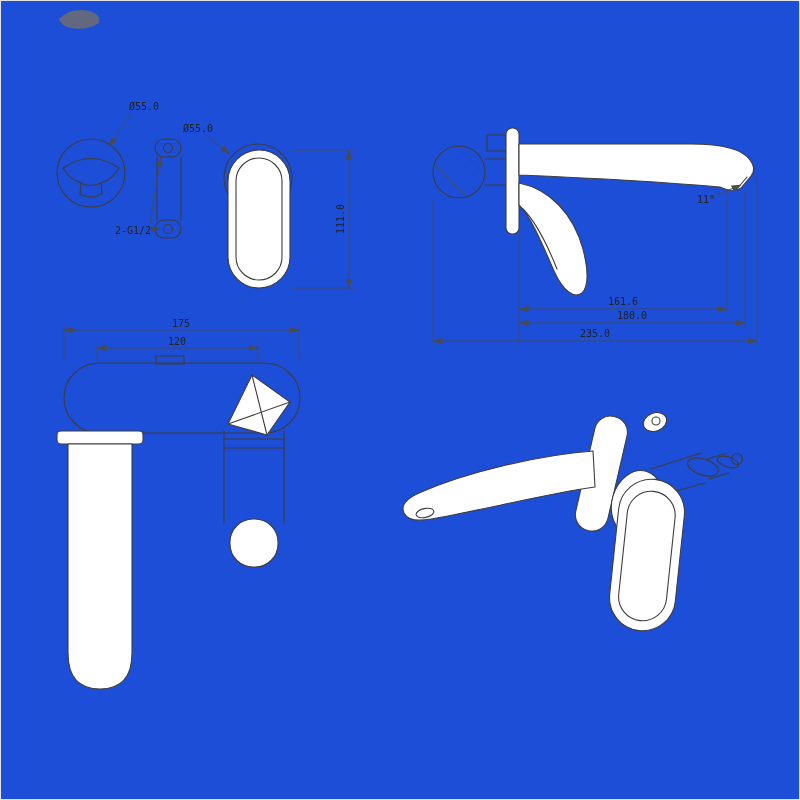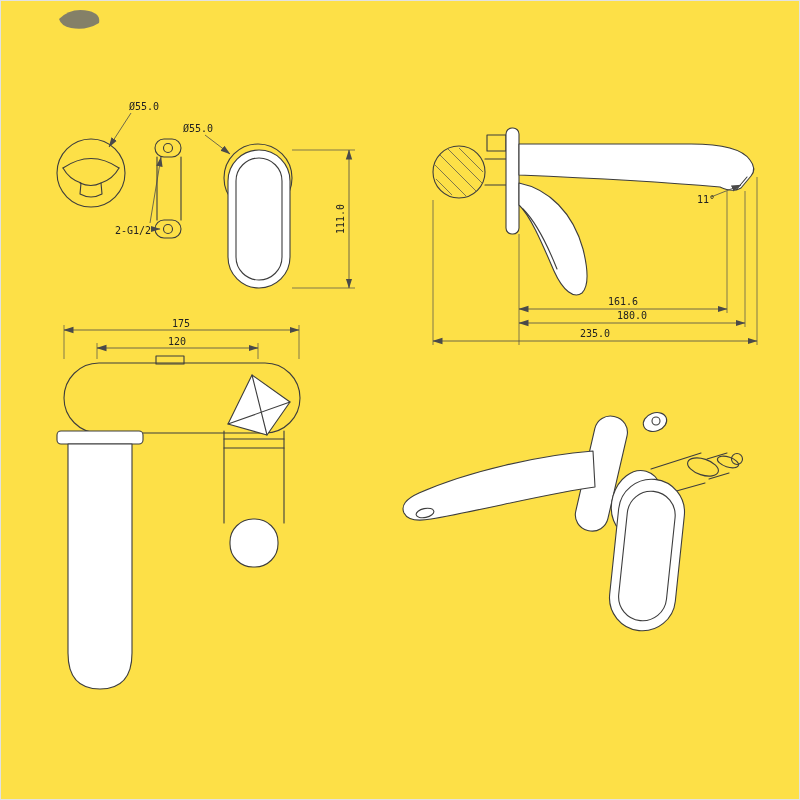--- a/index.html
+++ b/index.html
@@ -1,16 +1,16 @@
 <!DOCTYPE html>
 <html><head>
 <meta charset="utf-8">
 <style>
   html,body{margin:0;padding:0;background:#ffffff;}
-  .sheet{position:relative;width:800px;height:800px;background:#fde047;border:1px solid #e2e2e2;box-sizing:border-box;overflow:hidden;}
+  .sheet{position:relative;width:800px;height:800px;background:#1d4ed8;border:1px solid #e2e2e2;box-sizing:border-box;overflow:hidden;}
   svg{display:block;}
   .ln{fill:none;stroke:#3d3d3d;stroke-width:1.1;stroke-linecap:round;stroke-linejoin:round;}
   .lnf{fill:#ffffff;stroke:#3d3d3d;stroke-width:1.1;stroke-linejoin:round;}
   .thin{fill:none;stroke:#4a4a4a;stroke-width:0.7;}
   .dim{fill:none;stroke:#4a4a4a;stroke-width:0.8;}
   .t{font-family:"DejaVu Sans Mono","Liberation Mono",monospace;font-size:10px;fill:#222222;}
   .logo{fill:#6e6e6e;opacity:.85;}
 </style>
 </head>
 <body>

